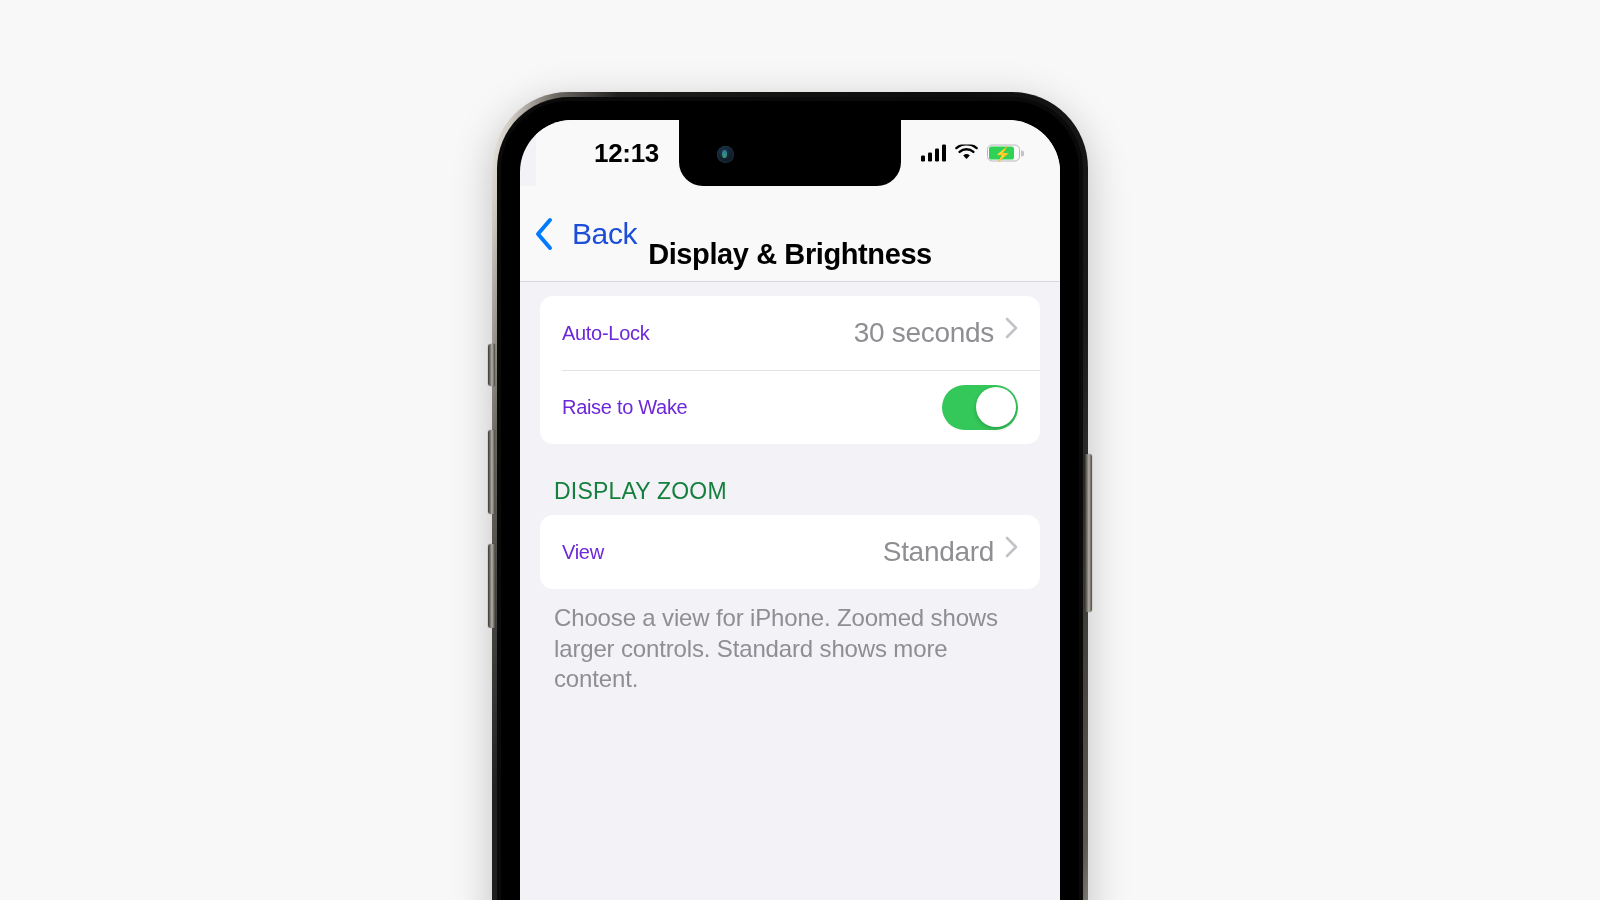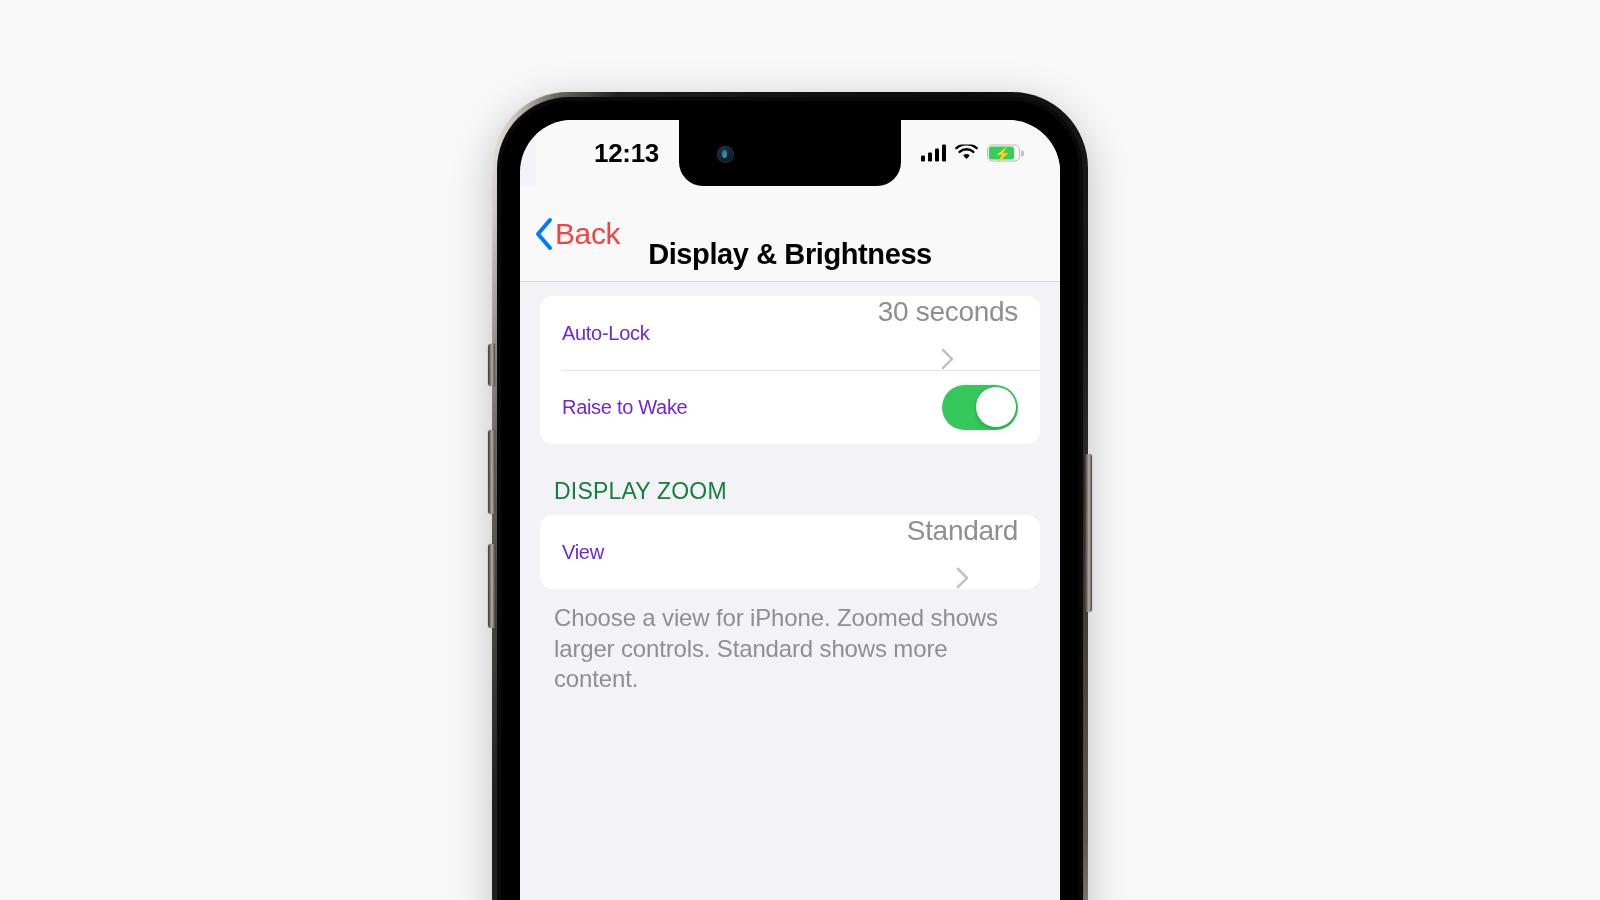--- a/index.html
+++ b/index.html
@@ -177,22 +177,22 @@
     border-bottom: 1px solid #d8d8dc;
     z-index: 15;
   }
   .nav-back {
     position: absolute;
     left: 14px;
     top: 50%;
     transform: translateY(-50%);
     display: flex;
     align-items: center;
-    gap: 1px;
-    color: #ef4444;
+    gap: 18px;
+    color: #1d4ed8;
     cursor: pointer;
   }
   .nav-back svg { display: block; }
   .nav-back-label {
     font-size: 30px;
     letter-spacing: -0.4px;
   }
   .nav-title {
     position: absolute;
     left: 50%;
@@ -237,23 +237,22 @@
     background: #e3e3e6;
   }
   .row-label {
     font-size: 20px;
     color: #6d28d9;
     letter-spacing: -0.3px;
   }
   .row-right {
     margin-left: auto;
     display: flex;
-    align-items: center;
-    gap: 20px;
-    flex-direction: column;
+    align-items: flex-start;
+    gap: 11px;
   }
   .row-value {
     font-size: 28px;
     color: #8e8e93;
     letter-spacing: -0.3px;
   }
   .chev { display: block; }
 
   
   .toggle {

